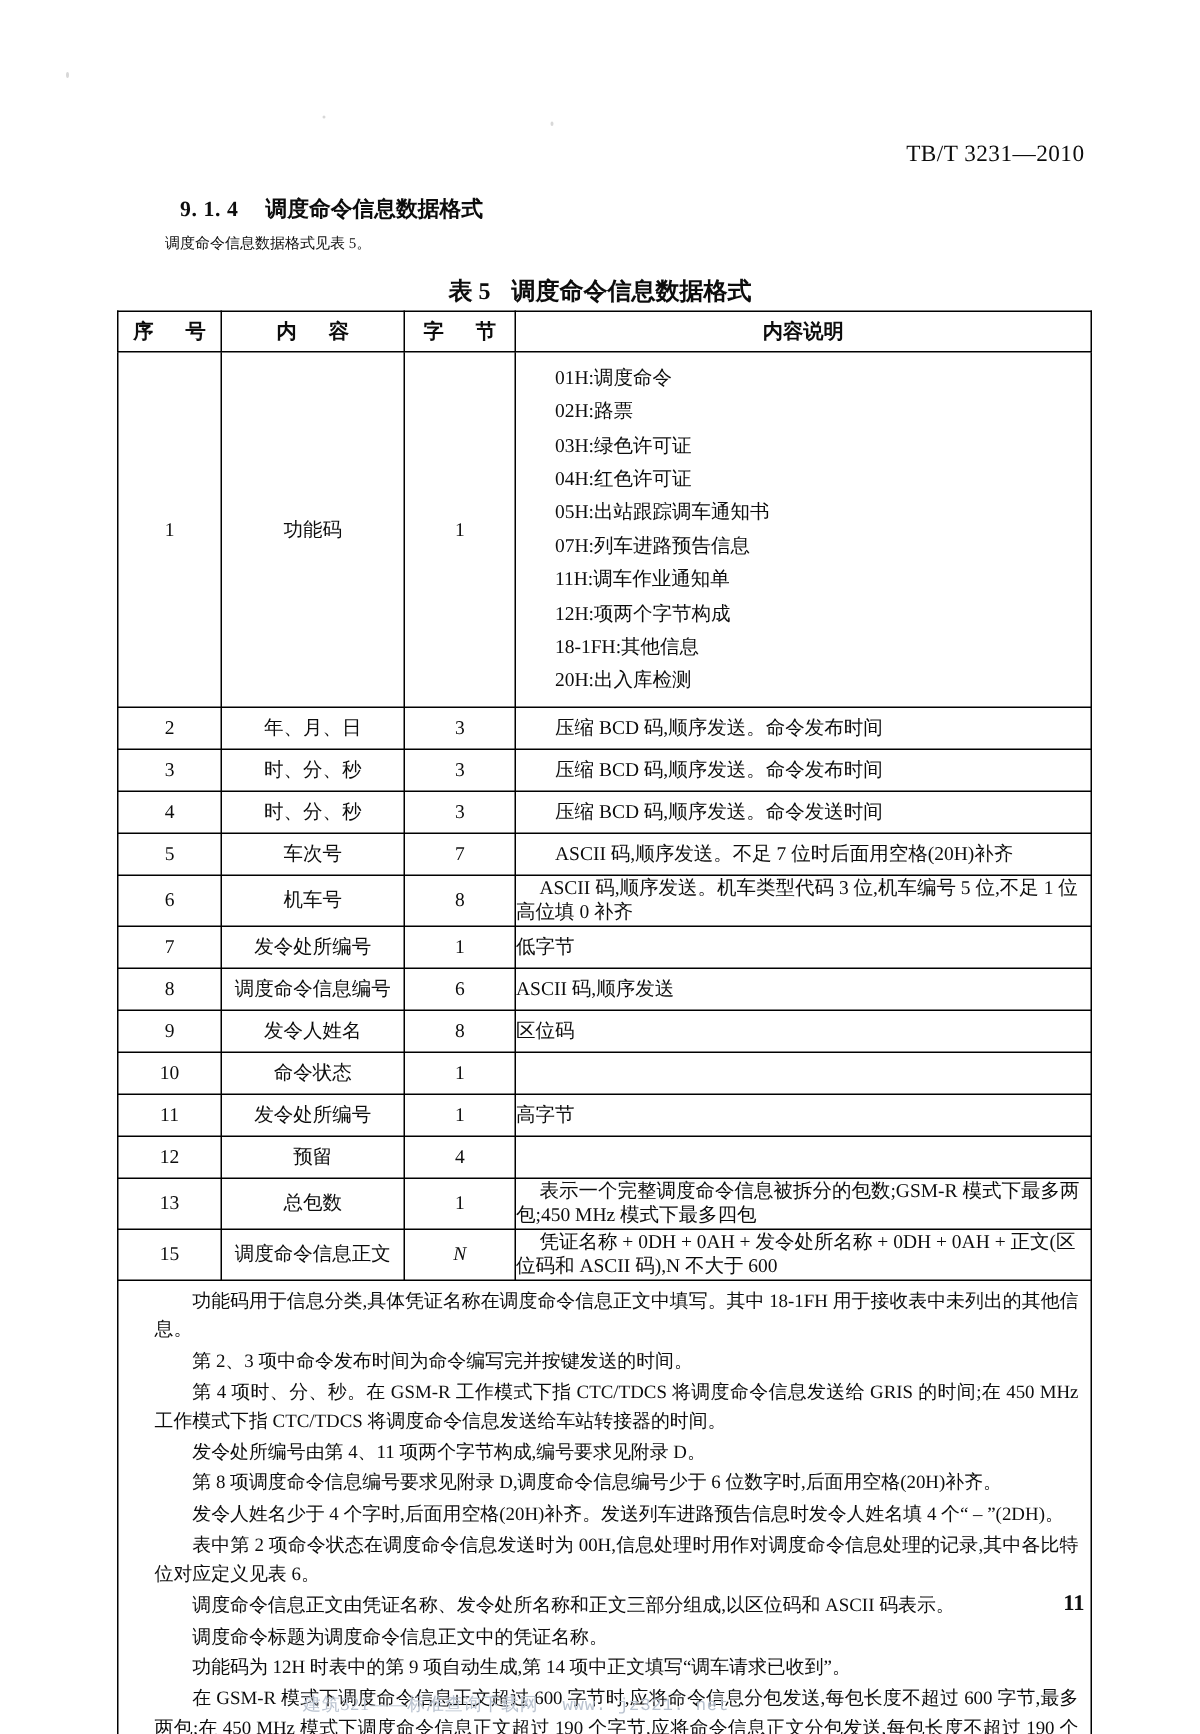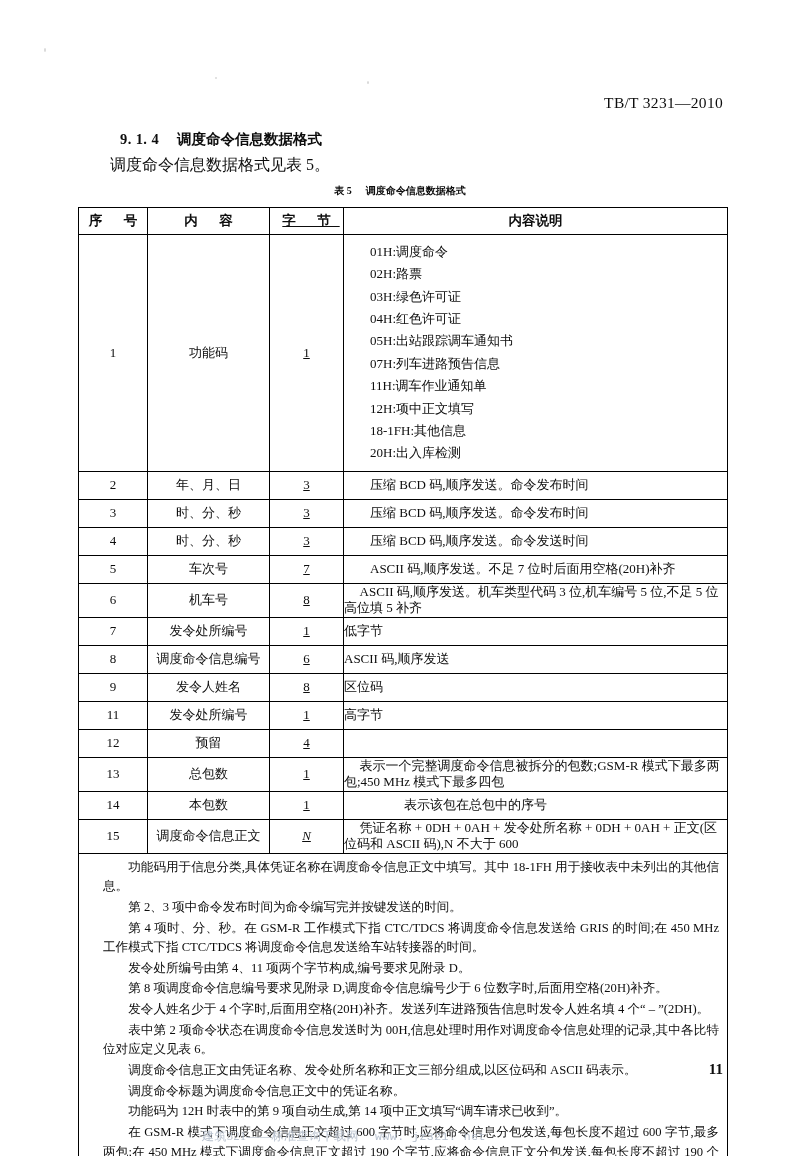--- a/index.html
+++ b/index.html
@@ -49,32 +49,32 @@
     margin-left: 32px;
   }
   .clause .ttl {
     margin-left: 18px;
   }
 
   .clause-body {
     position: absolute;
     top: 155px;
     left: 110px;
-    font-size: 16px;
+    font-size: 10px;
     white-space: nowrap;
   }
 
   
   .table-caption {
     position: absolute;
     top: 184px;
     left: 0;
     width: 800px;
     text-align: center;
-    font-size: 10px;
+    font-size: 16px;
     font-weight: bold;
   }
   .table-caption .cap-num { margin-right: 14px; }
 
   
   .tbl-wrap {
     position: absolute;
     top: 207px;
     left: 78px;
     width: 645px;
@@ -94,21 +94,21 @@
   table.spec thead th {
     height: 26px;
     text-align: center;
     font-weight: bold;
     font-size: 13.5px;
   }
   .sp-wide { letter-spacing: 9px; padding-left: 9px; }
 
   .c-no    { width: 68px;  text-align: center; }
   .c-name  { width: 121px; text-align: center; }
-  .c-bytes { width: 73px;  text-align: center; text-decoration: underline; }
+  .c-bytes { width: 73px;  text-align: center; }
   .c-desc  { width: 383px; text-align: left; }
 
   td.c-desc { padding: 2px 6px 2px 10px; line-height: 1.22; }
   td.c-desc.center-ind { padding-left: 26px; }
 
   .fn-list {
     list-style: none;
     margin: 0;
     padding: 6px 0 6px 26px;
     line-height: 1.72;
@@ -209,21 +209,21 @@
           <td class="c-bytes">1</td>
           <td class="c-desc">
             <ul class="fn-list">
               <li>01H:调度命令</li>
               <li>02H:路票</li>
               <li>03H:绿色许可证</li>
               <li>04H:红色许可证</li>
               <li>05H:出站跟踪调车通知书</li>
               <li>07H:列车进路预告信息</li>
               <li>11H:调车作业通知单</li>
-              <li>12H:项中正文填写</li>
+              <li>12H:项两个字节构成</li>
               <li>18-1FH:其他信息</li>
               <li>20H:出入库检测</li>
             </ul>
           </td>
         </tr>
 
         <tr class="r-std">
           <td class="c-no">2</td>
           <td class="c-name">年、月、日</td>
           <td class="c-bytes">3</td>
@@ -248,21 +248,21 @@
           <td class="c-no">5</td>
           <td class="c-name">车次号</td>
           <td class="c-bytes">7</td>
           <td class="c-desc center-ind">ASCII 码,顺序发送。不足 7 位时后面用空格(20H)补齐</td>
         </tr>
 
         <tr class="r-two">
           <td class="c-no">6</td>
           <td class="c-name">机车号</td>
           <td class="c-bytes">8</td>
-          <td class="c-desc" style="text-indent:1.2em">ASCII 码,顺序发送。机车类型代码 3 位,机车编号 5 位,不足 5 位高位填 5 补齐</td>
+          <td class="c-desc" style="text-indent:1.2em">ASCII 码,顺序发送。机车类型代码 3 位,机车编号 5 位,不足 1 位高位填 0 补齐</td>
         </tr>
 
         <tr class="r-std">
           <td class="c-no">7</td>
           <td class="c-name">发令处所编号</td>
           <td class="c-bytes">1</td>
           <td class="c-desc">低字节</td>
         </tr>
 
         <tr class="r-std">
@@ -272,20 +272,26 @@
           <td class="c-desc">ASCII 码,顺序发送</td>
         </tr>
 
         <tr class="r-std">
           <td class="c-no">9</td>
           <td class="c-name">发令人姓名</td>
           <td class="c-bytes">8</td>
           <td class="c-desc">区位码</td>
         </tr>
 
+        <tr class="r-std">
+          <td class="c-no">10</td>
+          <td class="c-name">命令状态</td>
+          <td class="c-bytes">1</td>
+          <td class="c-desc"></td>
+        </tr>
 
         <tr class="r-std">
           <td class="c-no">11</td>
           <td class="c-name">发令处所编号</td>
           <td class="c-bytes">1</td>
           <td class="c-desc">高字节</td>
         </tr>
 
         <tr class="r-std">
           <td class="c-no">12</td>
@@ -294,26 +300,20 @@
           <td class="c-desc"></td>
         </tr>
 
         <tr class="r-two">
           <td class="c-no">13</td>
           <td class="c-name">总包数</td>
           <td class="c-bytes">1</td>
           <td class="c-desc" style="text-indent:1.2em">表示一个完整调度命令信息被拆分的包数;GSM-R 模式下最多两包;450 MHz 模式下最多四包</td>
         </tr>
 
-        <tr class="r-std">
-          <td class="c-no">14</td>
-          <td class="c-name">本包数</td>
-          <td class="c-bytes">1</td>
-          <td class="c-desc center-ind" style="padding-left:60px">表示该包在总包中的序号</td>
-        </tr>
 
         <tr class="r-two">
           <td class="c-no">15</td>
           <td class="c-name">调度命令信息正文</td>
           <td class="c-bytes ital">N</td>
           <td class="c-desc" style="text-indent:1.2em">凭证名称 + 0DH + 0AH + 发令处所名称 + 0DH + 0AH + 正文(区位码和 ASCII 码),N 不大于 600</td>
         </tr>
 
         <tr>
           <td colspan="4">

